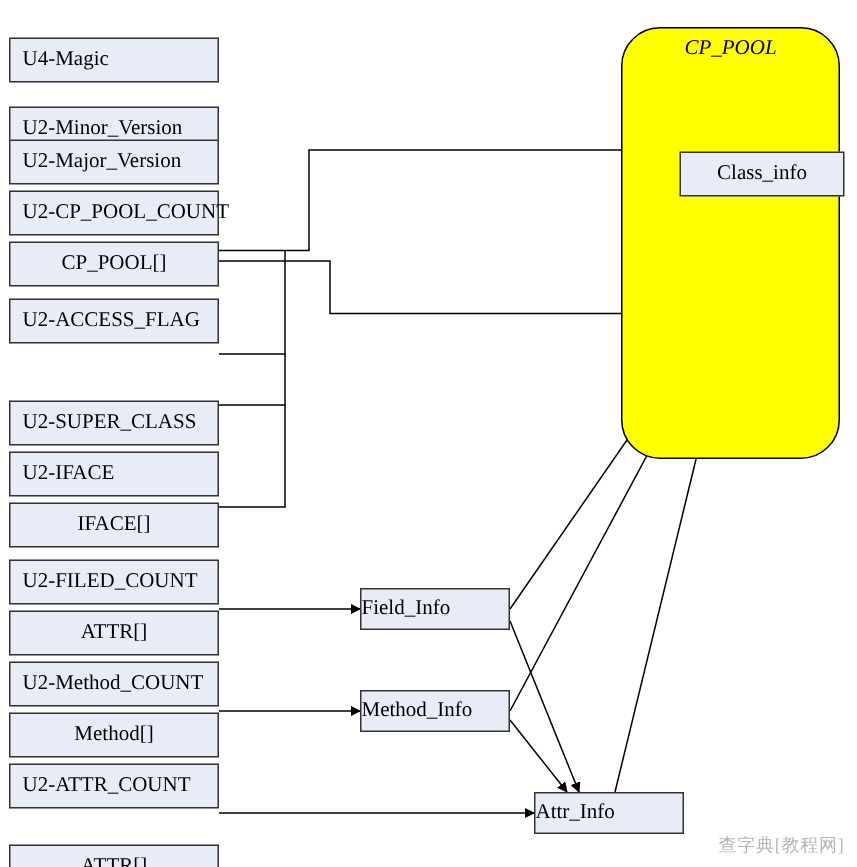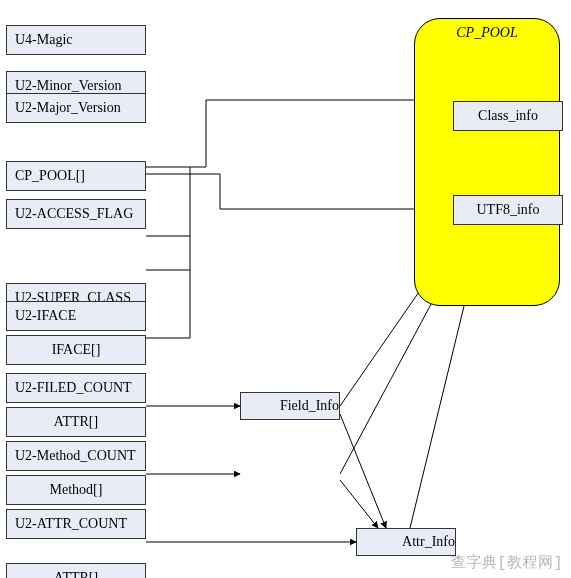--- a/index.html
+++ b/index.html
@@ -63,37 +63,37 @@
     width: 110px;
     left: 18px;
     margin-left: 20px;
   }
   .mid-box {
     position: absolute;
     background: #e8ecf7;
     border: 1px solid #333;
     display: flex;
     align-items: center;
-    justify-content: flex-end;
+    justify-content: flex-start;
     height: 28px;
     width: 100px;
   }
   svg.connectors {
     position: absolute;
     inset: 0;
     width: 571px;
     height: 578px;
     pointer-events: none;
   }
   .watermark {
     position: absolute;
     right: 8px;
     bottom: 6px;
-    font-family: Liberation Mono, monospace;
-    font-size: 15px;
+    font-family: Liberation Serif, serif;
+    font-size: 12px;
     color: rgba(120,120,120,0.55);
     letter-spacing: 0.5px;
   }
 </style>
 </head>
 <body>
 
 <div class="canvas">
 
   <svg class="connectors">
@@ -136,27 +136,30 @@
 
   <div class="box left-box" style="top:6px">
       <span>U4-Magic</span>
     </div>
   <div class="box left-box" style="top:52px">
       <span>U2-Minor_Version</span>
     </div>
   <div class="box left-box" style="top:74px">
       <span>U2-Major_Version</span>
     </div>
-  <div class="box left-box" style="top:142px;">
+  <div class="box left-box" style="top:108px">
+      <span>U2-CP_POOL_COUNT</span>
+    </div>
+  <div class="box left-box" style="top:142px;justify-content:center">
       <span>CP_POOL[]</span>
     </div>
   <div class="box left-box" style="top:180px">
       <span>U2-ACCESS_FLAG</span>
     </div>
-  <div class="box left-box" style="top:264px">
+  <div class="box left-box" style="top:248px">
       <span>U2-SUPER_CLASS</span>
     </div>
   <div class="box left-box" style="top:282px;">
       <span>U2-IFACE</span>
     </div>
   <div class="box left-box" style="top:316px;justify-content:center">
       <span>IFACE[]</span>
     </div>
   <div class="box left-box" style="top:354px">
       <span>U2-FILED_COUNT</span>
@@ -175,26 +178,26 @@
     </div>
   <div class="box left-box" style="top:544px;justify-content:center">
       <span>ATTR[]</span>
     </div>
 
   <div class="pool-container">
     <div class="pool-title"><span>CP_POOL</span></div>
     <div class="pool-box" style="top:82px">
         <span>Class_info</span>
       </div>
-    <div class="pool-box" style="top:176px">
-        <span>UTF8_info</span>
-      </div>
   </div>
 
   <div class="mid-box" style="left:240px;top:392px">
       <span>Field_Info</span>
     </div>
+  <div class="mid-box" style="left:240px;top:460px">
+      <span>Method_Info</span>
+    </div>
   <div class="mid-box" style="left:356px;top:528px">
       <span>Attr_Info</span>
     </div>
 
   <div class="watermark"><span>查字典[教程网]</span></div>
 </div>
 
 </body></html>

